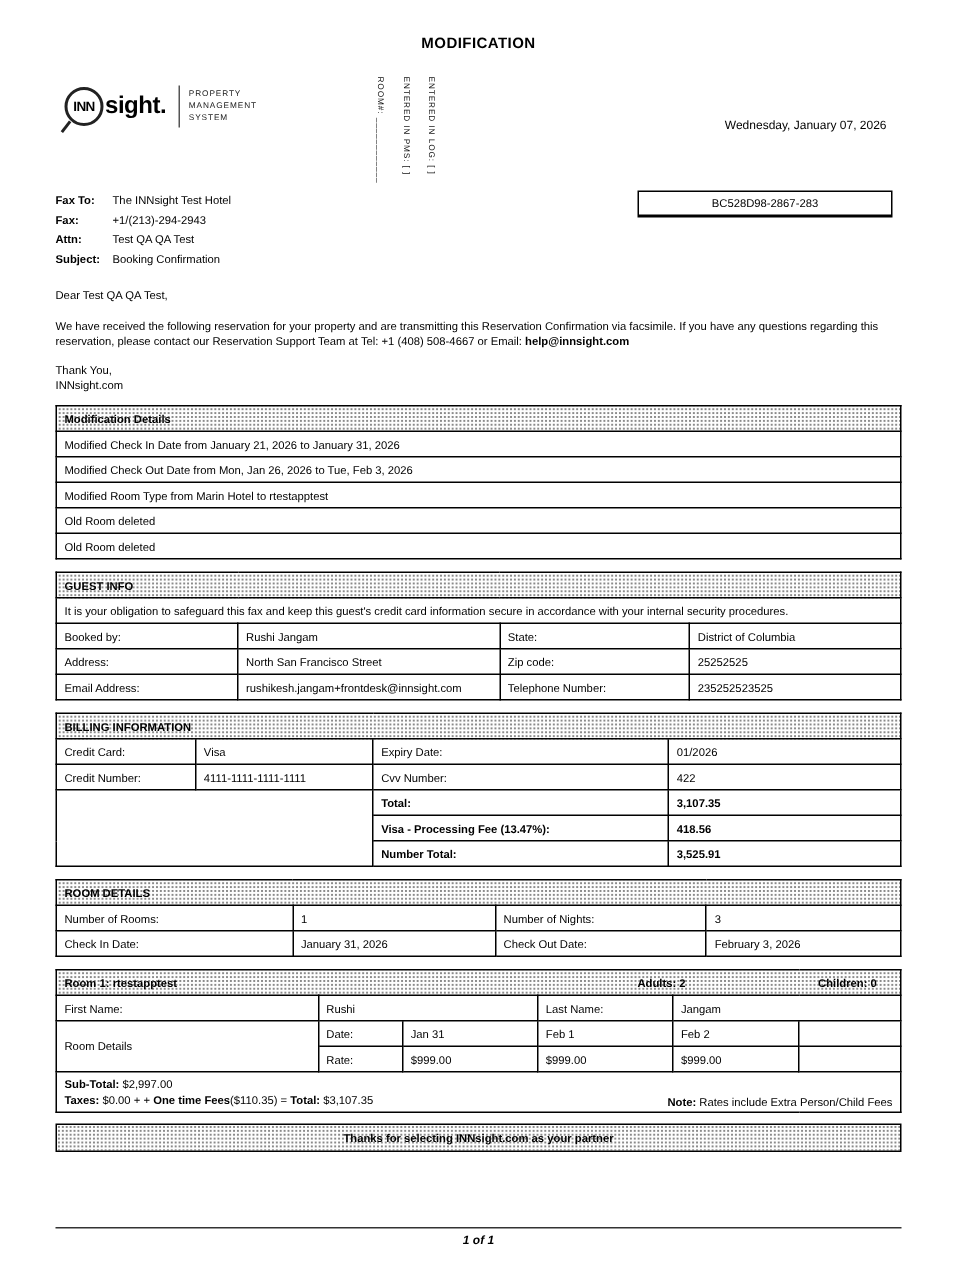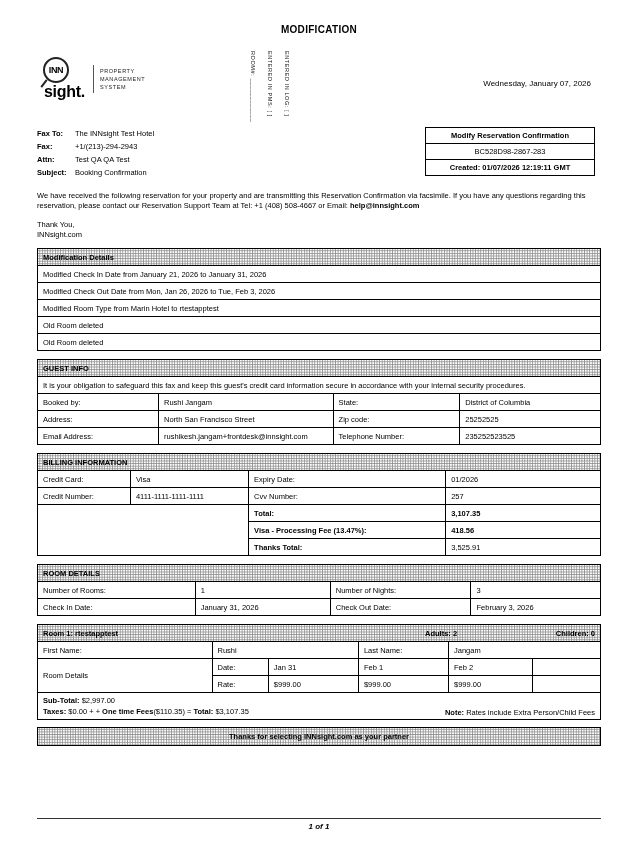--- a/index.html
+++ b/index.html
@@ -6,21 +6,21 @@
   html,body { width:635px; height:857px; background:#ffffff; color:#000;
     font-family:"Liberation Sans", sans-serif; font-size:7.5px; }
   .sheet { position:relative; width:635px; height:857px; overflow:hidden; }
   .content { position:absolute; left:37px; width:564px; top:0; }
 
   .doc-title { text-align:center; font-weight:bold; font-size:10px; letter-spacing:.3px; padding-top:24px; }
 
   
   .head-band { position:relative; height:88px; }
   .logo-wrap { position:absolute; left:6px; top:22px; display:flex; align-items:center; }
-  .logo-mark { display:flex; align-items:flex-start;flex-direction:column; }
+  .logo-mark { display:flex; align-items:center; }
   .lens { width:26px; height:26px; border:2px solid #222; border-radius:50%;
           display:flex; align-items:center; justify-content:center; position:relative; }
   .lens .inn { font-weight:bold; font-size:9px; letter-spacing:-.4px; }
   .lens .handle { position:absolute; left:-2px; bottom:-7px; width:2px; height:9px; background:#222; transform:rotate(38deg); }
   .brand-rest { font-size:16px; font-weight:bold; letter-spacing:-.3px; margin-left:1px; }
   .logo-divider { width:1px; height:28px; background:#555; margin:0 6px 0 8px; }
   .tagline { font-size:5.5px; letter-spacing:.6px; color:#222; line-height:8px; }
 
   .stamps { position:absolute; left:213px; top:16px; height:78px; display:flex; gap:11px; }
   .stamp { writing-mode:vertical-rl; font-size:5.5px; letter-spacing:.6px; color:#111; white-space:nowrap; }
@@ -55,21 +55,21 @@
   .mt6 { margin-top:7px; }
 
   
   .w-l1 { width:21.5%; } .w-v1 { width:31%; } .w-l2 { width:22.5%; } .w-v2 { width:25%; }
   .b-l1 { width:16.5%; } .b-v1 { width:21%; } .b-l2 { width:35%; } .b-v2 { width:27.5%; }
   .r-l1 { width:28%; } .r-v1 { width:24%; } .r-l2 { width:25%; } .r-v2 { width:23%; }
 
   .room-head { display:flex; }
   .room-head .rh-title { flex:1; }
   .room-head .rh-adults { width:110px; }
-  .room-head .rh-children { width:60px; text-align:right; }
+  .room-head .rh-children { width:60px; text-align:center; }
 
   .subtotal-cell { padding:2px 5px !important;margin-top:40px; }
   .subtotal-flex { display:flex; justify-content:space-between; align-items:flex-end; }
   .subtotal-left { line-height:11px; }
   .note-right { white-space:nowrap; }
 
   .thanks-bar { border:1px solid #000; text-align:center; font-weight:bold; padding:4px 0; margin-top:7px; }
 
   .page-foot { position:absolute; left:37px; width:564px; top:818px; border-top:1px solid #333; text-align:center; }
   .page-foot span { font-weight:bold; font-style:italic; font-size:8px; display:inline-block; margin-top:3px; }
@@ -122,26 +122,25 @@
           <span class="fax-label">Attn:</span>
           <span>Test QA QA Test</span>
         </div>
         <div class="fax-line">
           <span class="fax-label">Subject:</span>
           <span>Booking Confirmation</span>
         </div>
       </div>
 
       <div class="conf-box">
-        <div class="conf-title">Modify Reservation Confirmation</div>
         <div class="conf-num">BC528D98-2867-283</div>
-        <div class="conf-created">Created: 01/07/2026 12:19:11 GMT</div>
       </div>
     </div>
 
+    <div class="greeting">Dear Test QA QA Test,</div>
 
     <div class="letter-body"><span>We have received the following reservation for your property and are transmitting this Reservation Confirmation via facsimile. If you have any questions regarding this reservation, please contact our Reservation Support Team at Tel: +1 (408) 508-4667 or Email: </span><b class="inlineb">help@innsight.com</b></div>
 
     <div class="thanks-line">
       <div>Thank You,</div>
       <div>INNsight.com</div>
     </div>
 
     <table class="sec">
       <tbody>
@@ -203,34 +202,34 @@
       <tr>
         <td class="b-l1">Credit Card:</td>
         <td class="b-v1">Visa</td>
         <td class="b-l2">Expiry Date:</td>
         <td class="b-v2">01/2026</td>
       </tr>
       <tr>
         <td>Credit Number:</td>
         <td>4111-1111-1111-1111</td>
         <td>Cvv Number:</td>
-        <td>257</td>
+        <td>422</td>
       </tr>
       <tr>
         <td colspan="2" rowspan="3"></td>
         <td style="font-weight:bold">Total:</td>
         <td style="font-weight:bold">3,107.35</td>
       </tr>
       <tr>
         <td style="font-weight:bold">Visa - Processing Fee (13.47%):</td>
         <td style="font-weight:bold">418.56</td>
       </tr>
       <tr>
-        <td style="font-weight:bold">Thanks Total:</td>
-        <td style="font-weight:normal">3,525.91</td>
+        <td style="font-weight:bold">Number Total:</td>
+        <td style="font-weight:bold">3,525.91</td>
       </tr>
     </tbody>
       </table>
 
     <table class="sec">
       <tbody>
           <tr>
             <td class="sec-head hatch" colspan="4">ROOM DETAILS</td>
           </tr>
       <tr>

